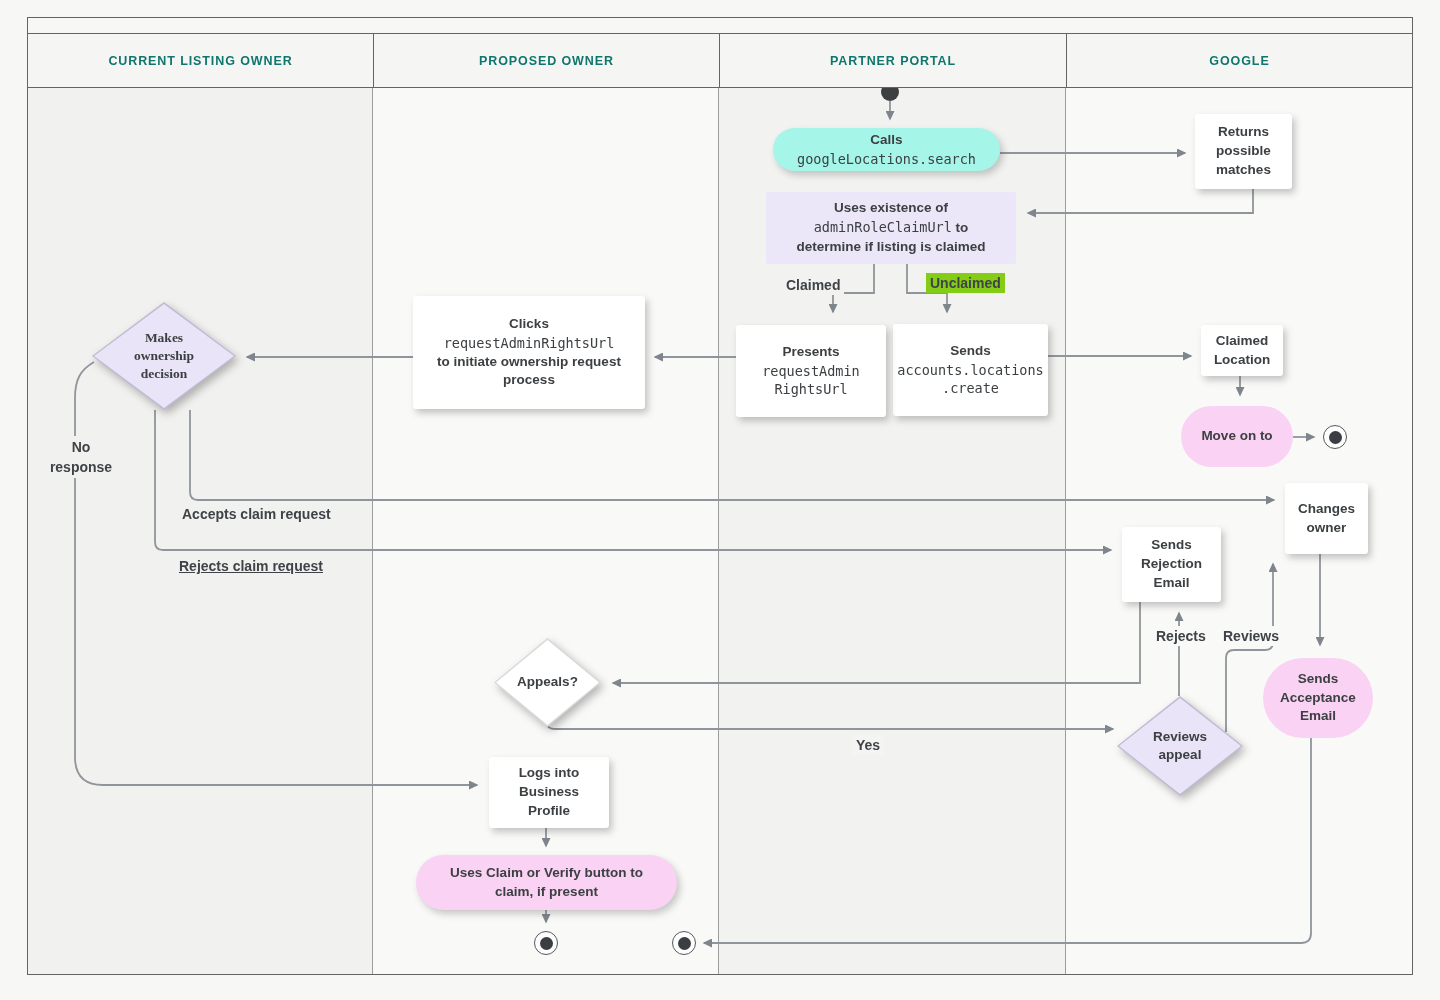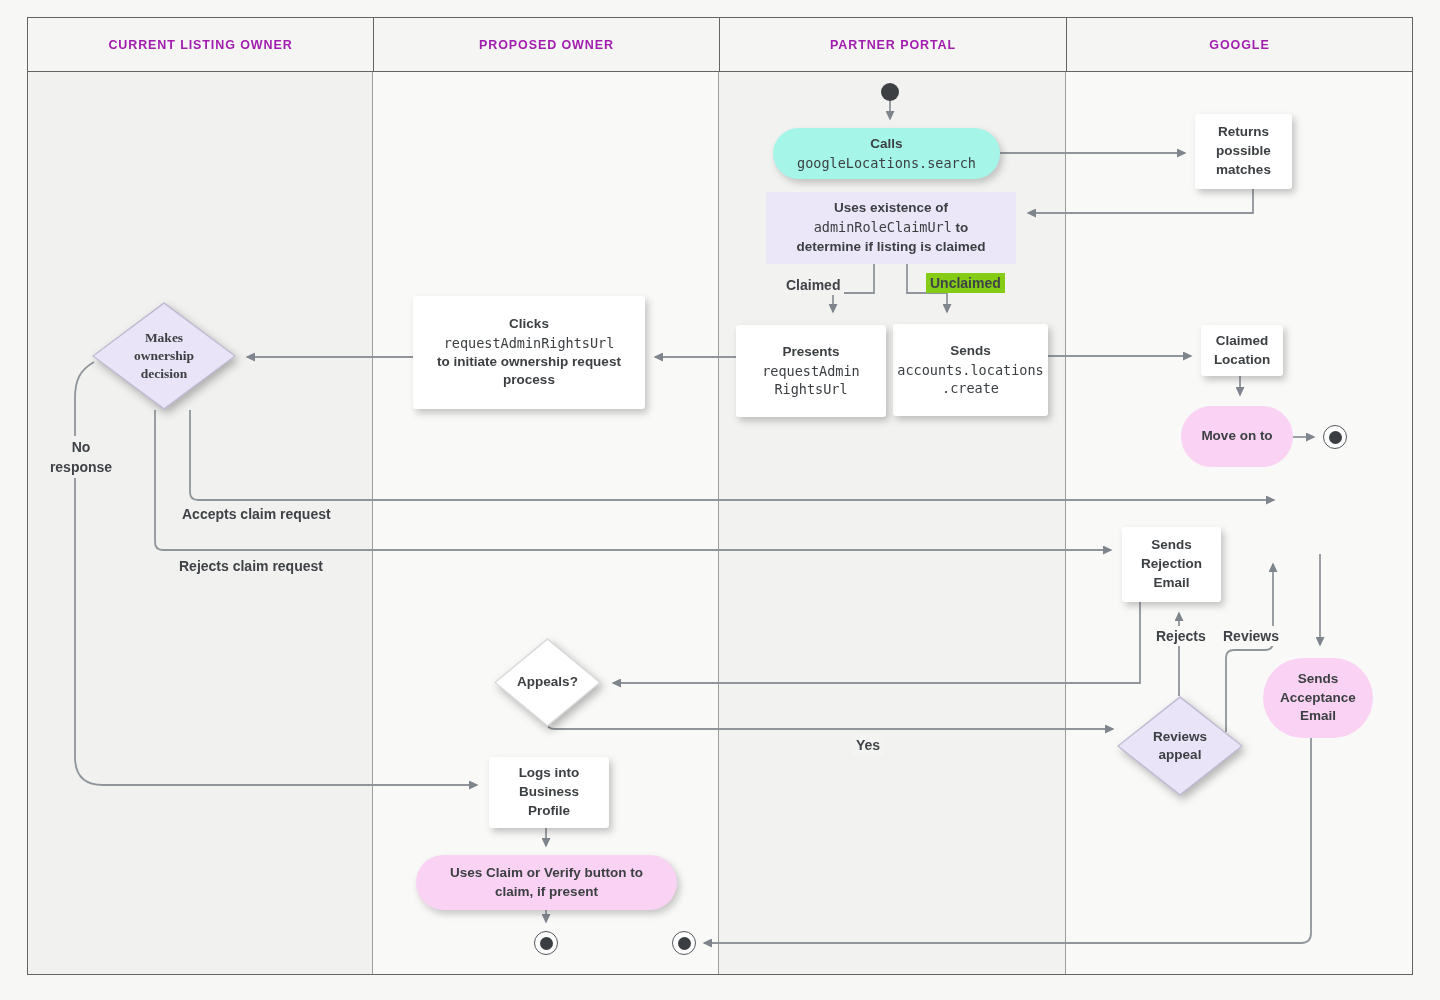--- a/index.html
+++ b/index.html
@@ -9,24 +9,24 @@
     font-family:"Liberation Sans", sans-serif;
     color:#3c4043;
     overflow:hidden;
   }
   #canvas{position:absolute;inset:0;}
   
   .lane-bg{position:absolute;top:71px;height:904px;z-index:0;}
   .lane-sep{border-right:1px solid #9d9da0;box-sizing:border-box;}
   .frame{position:absolute;left:27px;top:17px;width:1386px;height:958px;
          border:1px solid #646464;box-sizing:border-box;z-index:4;pointer-events:none;}
-  .hdr{position:absolute;top:17px;height:55px;background:#f5f5f3;
+  .hdr{position:absolute;top:33px;height:55px;background:#f5f5f3;
        border:1px solid #646464;box-sizing:border-box;z-index:3;
        display:flex;align-items:center;justify-content:center;
-       font-size:12.5px;font-weight:bold;letter-spacing:.9px;color:#a21caf;}
+       font-size:12.5px;font-weight:bold;letter-spacing:.9px;color:#0f766e;}
   
   #wires{position:absolute;left:0;top:0;z-index:1;}
   
   .node{position:absolute;z-index:2;display:flex;flex-direction:column;
         align-items:center;justify-content:center;text-align:center;
         font-size:13.5px;font-weight:bold;line-height:1.4;box-sizing:border-box;}
   .box{background:#fff;border-radius:3px;box-shadow:3px 4px 7px rgba(70,70,70,.30);}
   .pill{border-radius:28px;box-shadow:3px 4px 7px rgba(70,70,70,.28);}
   .flat{border-radius:2px;}
   .blob{border-radius:42px;}
@@ -96,21 +96,21 @@
       <path d="M 1226 732 V 658 Q 1226 650 1234 650 H 1265 Q 1273 650 1273 642 V 564" marker-end="url(#ah)"></path>
       <path d="M 1320 554 V 645" marker-end="url(#ah)"></path>
       <path d="M 1311 738 V 933 Q 1311 943 1301 943 H 704" marker-end="url(#ah)"></path>
       <path d="M 546 828 V 846" marker-end="url(#ah)"></path>
       <path d="M 546 910 V 922" marker-end="url(#ah)"></path>
     </g>
   </svg>
 
   <div class="node dot-start" style="left:881px;top:83px;"></div>
 
-  <div class="node pill" style="left:773px;top:128px;width:227px;height:51px;background:#a5f6e9;">
+  <div class="node pill" style="left:773px;top:128px;width:227px;height:43px;background:#a5f6e9;">
     <span>Calls</span>
     <span class="code">googleLocations.search</span>
   </div>
 
   <div class="node flat" style="left:766px;top:192px;width:250px;height:72px;background:#ece7f8;">
     <span>Uses existence of</span>
     <span><span class="code">adminRoleClaimUrl</span><span> to</span></span>
     <span>determine if listing is claimed</span>
   </div>
 
@@ -138,20 +138,23 @@
   </div>
 
   <div class="node pill" style="left:1181px;top:406px;width:112px;height:61px;background:#fad2f3;border-radius:31px;box-shadow:none;">
     <span>Move on to</span>
   </div>
 
   <div class="node dot-end" style="left:1323px;top:425px;">
     <div class="inner"></div>
   </div>
 
+  <div class="node box" style="left:1285px;top:483px;width:83px;height:71px;">
+    <span>Changes owner</span>
+  </div>
 
   <div class="node box" style="left:1122px;top:527px;width:99px;height:75px;">
     <span>Sends Rejection Email</span>
   </div>
 
   <div class="elabel bgB" style="left:1152px;top:626px;">Rejects</div>
   <div class="elabel bgB" style="left:1219px;top:626px;">Reviews</div>
 
   <div class="node blob" style="left:1263px;top:658px;width:110px;height:80px;background:#fad2f3;">
     <span>Sends Acceptance Email</span>
@@ -165,21 +168,21 @@
 
   <div class="diamond" style="left:92px;top:302px;width:144px;height:108px;font-family:Liberation Serif, serif;">
     <div class="dshape" style="background:#c0bad2;"></div>
     <div class="dinner" style="background:#e9e4f7;"></div>
     <div class="dtxt" style="padding:0 30px;">Makes ownership decision</div>
   </div>
 
   <div class="elabel bgA" style="left:38px;top:436px;white-space:normal;width:78px;text-align:center;line-height:20px;">No response</div>
 
   <div class="elabel bgA" style="left:178px;top:504px;">Accepts claim request</div>
-  <div class="elabel bgA" style="left:175px;top:556px;">Rejects claim request</div>
+  <div class="elabel bgA" style="left:175px;top:556px;text-decoration:underline;">Rejects claim request</div>
 
   <div class="node box" style="left:413px;top:296px;width:232px;height:113px;padding:0 8px;">
     <span>Clicks</span>
     <span class="code">requestAdminRightsUrl</span>
     <span>to initiate ownership request process</span>
   </div>
 
   <div class="diamond" style="left:494px;top:638px;width:107px;height:89px;">
     <div class="dshape" style="background:#d9d9d9;"></div>
     <div class="dinner" style="background:#ffffff;"></div>

